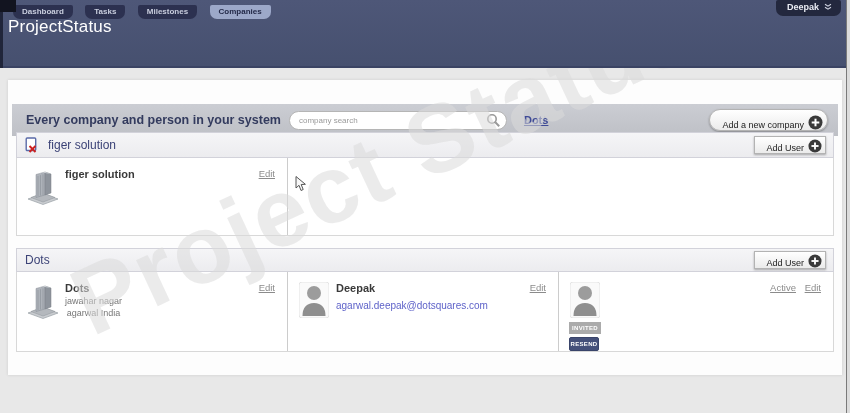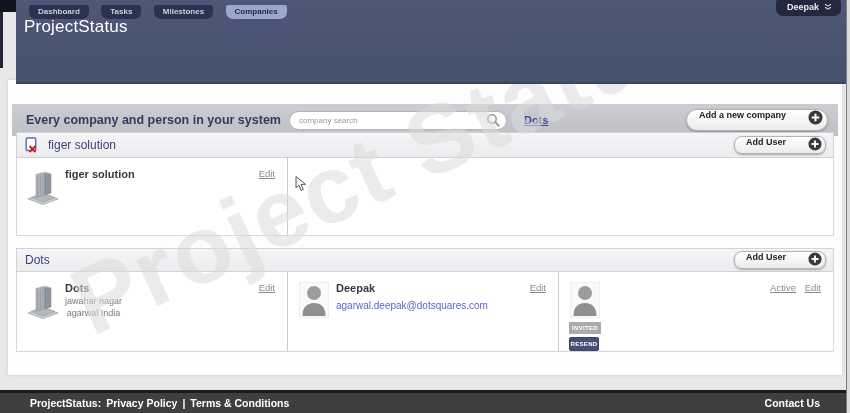--- a/index.html
+++ b/index.html
@@ -1,21 +1,21 @@
 <!DOCTYPE html>
 <html><head>
 <meta charset="utf-8">
 <style>
   * { margin:0; padding:0; box-sizing:border-box; }
   html,body { width:850px; height:413px; overflow:hidden; }
   body { font-family:"Liberation Sans","DejaVu Sans",sans-serif; background:#e8e8e8; position:relative; }
   #app { position:absolute; inset:0; }
 
   
-  .header { position:absolute; left:16px; top:0; right:0; height:84px;
+  .header { position:absolute; left:0; top:0; right:0; height:68px;
             background:linear-gradient(#4e5778,#46506f); border-bottom:2px solid #3a4363; z-index:10; }
   .corner-tl { position:absolute; left:0; top:0; width:16px; height:12px; background:#121420; z-index:12; }
   .edge-left { position:absolute; left:0; top:0; width:3px; height:68px; background:#20253a; z-index:11; }
   .edge-right { position:absolute; right:0; top:0; bottom:0; width:4px; background:#dcdcdc; border-left:1px solid #7a7a7a; z-index:30; }
 
   .tab-row { position:absolute; left:13px; top:0; white-space:nowrap; }
   .tab { display:inline-block; margin-right:8px; padding:2px 9px 3px; font-size:8px; font-weight:bold;
          background:#2c3150; color:#c9cede; border-radius:2px 2px 7px 7px; cursor:default; }
   .tab.active { background:#9ca8c9; color:#242a49; }
 
@@ -36,32 +36,32 @@
 
   .toolbar { position:absolute; left:4px; right:4px; top:24px; height:32px;
              background:linear-gradient(#cbcdd3,#bec0c6); display:flex; align-items:center; }
   .toolbar-heading { margin-left:14px; font-size:12.5px; font-weight:bold; color:#333b5e; }
   .company-search { margin-left:8px; width:218px; height:19px; background:#fff; border:1px solid #b5b5b5;
                     border-radius:10px; display:flex; align-items:center; padding:0 5px 0 9px; }
   .company-search input { flex:1; border:none; outline:none; font-size:8px; color:#444; background:transparent; min-width:0;
                           font-family:"Liberation Sans","DejaVu Sans",sans-serif; }
   .company-search input::placeholder { color:#9a9a9a; }
   .dots-link { margin-left:17px; font-size:11px; font-weight:bold; color:#3e4a96; text-decoration:underline; cursor:pointer; }
-  .pill-btn { display:flex; align-items:flex-start; gap:22px; background:linear-gradient(#ffffff,#ebebeb);
-              border:1px solid #b3b3b3; border-radius:12px; font-weight:bold; color:#222;
+  .pill-btn { display:flex; align-items:flex-end; gap:4px; background:linear-gradient(#ffffff,#ebebeb);
+              border:1px solid #b3b3b3; border-radius:12px; font-weight:normal; color:#222;
               box-shadow:0 1px 2px rgba(0,0,0,0.3); cursor:pointer; }
   .add-company-btn { margin-left:auto; margin-right:10px; height:22px; padding:0 4px 0 12px; font-size:9px; }
 
   
   .sec-header { position:absolute; left:8px; right:8px; height:26px;
                 background:linear-gradient(#f5f5f7,#ececef); border:1px solid #d2d2da;
                 display:flex; align-items:center; }
   .sec-title { font-size:12px; color:#3c4377; margin-left:8px; }
   .sec-hdr-icon { margin-left:8px; display:inline-flex; }
-  .add-user-btn { position:absolute; right:7px; top:3px; height:18px; padding:0 3px 0 11px; font-size:9px; border-radius:8px; }
+  .add-user-btn { position:absolute; right:7px; top:3px; height:18px; padding:0 3px 0 11px; font-size:9px; border-radius:0; }
 
   .sec-body { position:absolute; left:8px; right:8px; background:#ffffff; border:1px solid #d8d8d8; border-top:none;
               display:flex; }
   .cell { position:relative; width:271px; border-right:1px solid #cccccc; padding:10px 12px 8px 8px; }
   .cell.last { border-right:none; flex:1; }
   .cell-flex { display:flex; }
   .cell-icon { width:36px; flex:0 0 36px; display:flex; justify-content:center; }
   .cell-text { margin-left:4px; }
   .item-name { font-size:11px; font-weight:bold; color:#3a3a3a; line-height:13px; }
   .item-sub { font-size:9px; color:#777; line-height:12px;text-align:center; }
@@ -263,24 +263,15 @@
   </div>
 
   <div class="watermark">Project Status</div>
 
   <div class="cursor">
     <svg width="12" height="16" viewBox="0 0 12 16">
         <path d="M1,0.5 L1,12 L4,9.3 L6,14.5 L8.2,13.5 L6.2,8.5 L10.4,8.3 Z" fill="#f8f8f8" stroke="#555" stroke-width="1"></path>
       </svg>
   </div>
 
-  <div class="footer">
-    <div class="footer-left">
-      <span>ProjectStatus:</span>
-      <span class="flink">Privacy Policy</span>
-      <span>|</span>
-      <span class="flink">Terms &amp; Conditions</span>
-    </div>
-    <span class="footer-contact">Contact Us</span>
-  </div>
 
   <div class="edge-right"></div>
 </div>
 
 </body></html>

